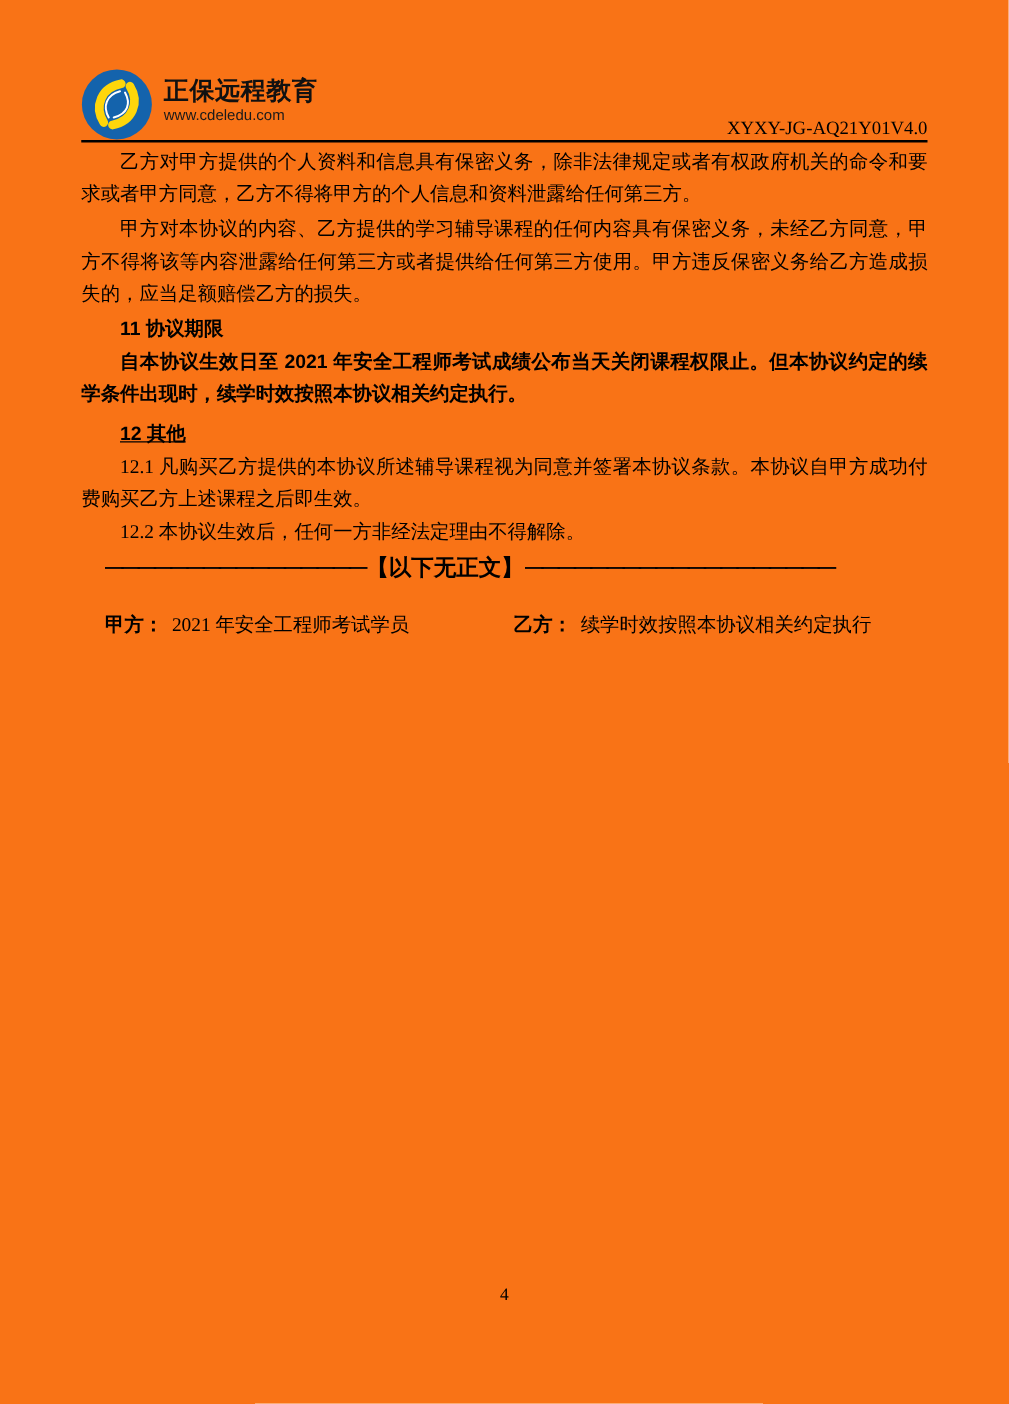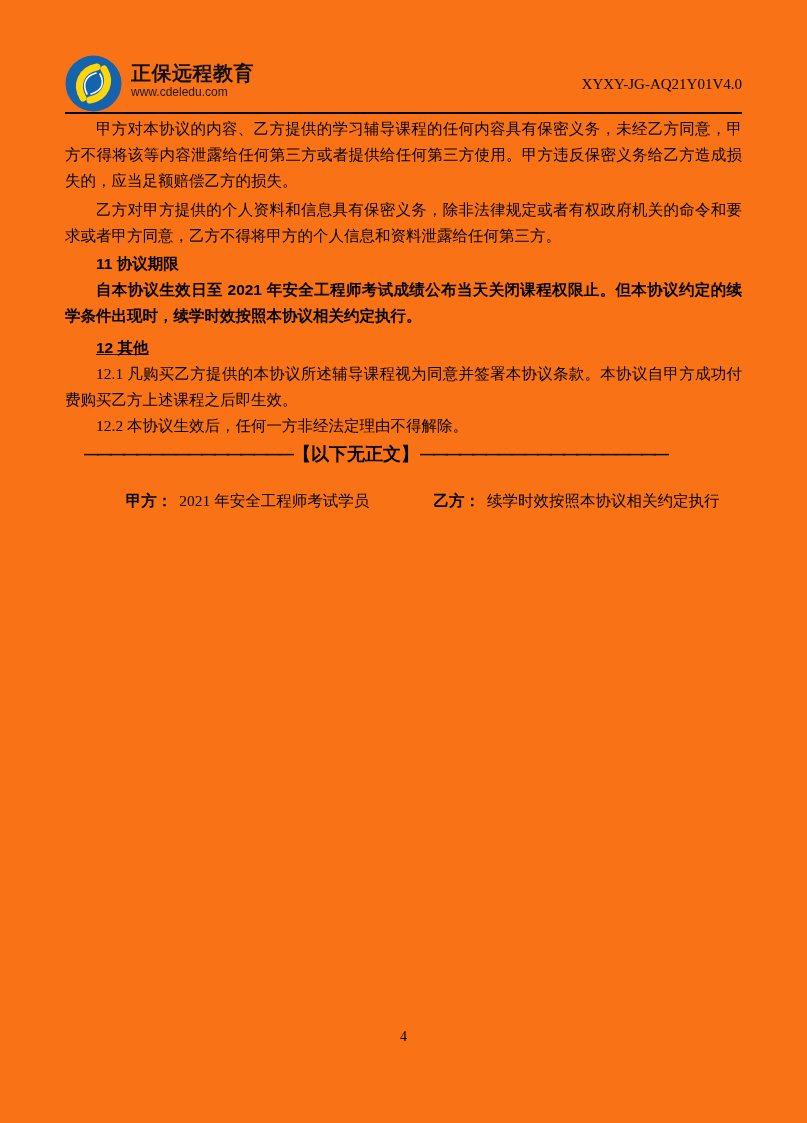--- a/index.html
+++ b/index.html
@@ -38,21 +38,21 @@
   .brand-url {
     font-family: "Liberation Sans", sans-serif;
     font-weight: 400;
     font-size: 12px;
     line-height: 14px;
     color: #1a1a1a;
   }
   .doc-code {
     font-family: "Liberation Serif", serif;
     font-size: 15px;
-    padding-bottom: 19px;
+    padding-bottom: 0;
     white-space: nowrap;
   }
   
   .content {
     margin: 0 65px;
     font-size: 15.5px;
     line-height: 26px;
     text-align: justify;
   }
   .para { margin: 0; text-indent: 2em; }
@@ -87,21 +87,21 @@
   }
   .dashes { letter-spacing: -2px; }
   .separator-label { padding: 0 1px; font-size: 18px; }
   
   .signatures {
     display: flex;
     margin-top: 21px;
     padding-left: 19px;
     font-size: 15.5px;
     line-height: 26px;
-    text-align: center;
+    text-align: left;
   }
   .sig-block-a { width: 327px; flex: 0 0 auto; }
   .sig-block-b { flex: 1 1 auto; }
   .sig-label {
     font-family: "Liberation Sans", sans-serif;
     font-weight: 700;
     margin-right: 7px;
   }
   .sig-value { font-family: "Liberation Serif", serif; }
   
@@ -137,22 +137,22 @@
       </span>
       <div class="brand-text">
         <div class="brand-title">正保远程教育</div>
         <div class="brand-url">www.cdeledu.com</div>
       </div>
     </div>
     <div class="doc-code">XYXY-JG-AQ21Y01V4.0</div>
   </div>
 
   <div class="content">
+    <p class="para first">乙方对甲方提供的个人资料和信息具有保密义务，除非法律规定或者有权政府机关的命令和要求或者甲方同意，乙方不得将甲方的个人信息和资料泄露给任何第三方。</p>
     <p class="para gap">甲方对本协议的内容、乙方提供的学习辅导课程的任何内容具有保密义务，未经乙方同意，甲方不得将该等内容泄露给任何第三方或者提供给任何第三方使用。甲方违反保密义务给乙方造成损失的，应当足额赔偿乙方的损失。</p>
-    <p class="para first">乙方对甲方提供的个人资料和信息具有保密义务，除非法律规定或者有权政府机关的命令和要求或者甲方同意，乙方不得将甲方的个人信息和资料泄露给任何第三方。</p>
 
     <h3 class="sec-heading">11 协议期限</h3>
     <p class="para bold-para">自本协议生效日至 2021 年安全工程师考试成绩公布当天关闭课程权限止。但本协议约定的续学条件出现时，续学时效按照本协议相关约定执行。</p>
 
     <h3 class="sec-heading gap-lg">12 其他</h3>
     <p class="para">12.1 凡购买乙方提供的本协议所述辅导课程视为同意并签署本协议条款。本协议自甲方成功付费购买乙方上述课程之后即生效。</p>
     <p class="para">12.2 本协议生效后，任何一方非经法定理由不得解除。</p>
 
     <div class="separator">
       <span class="dashes">————————————————</span>

